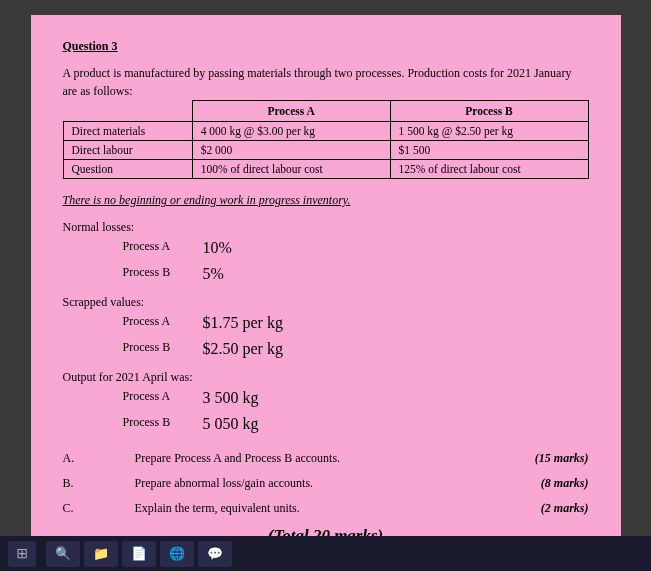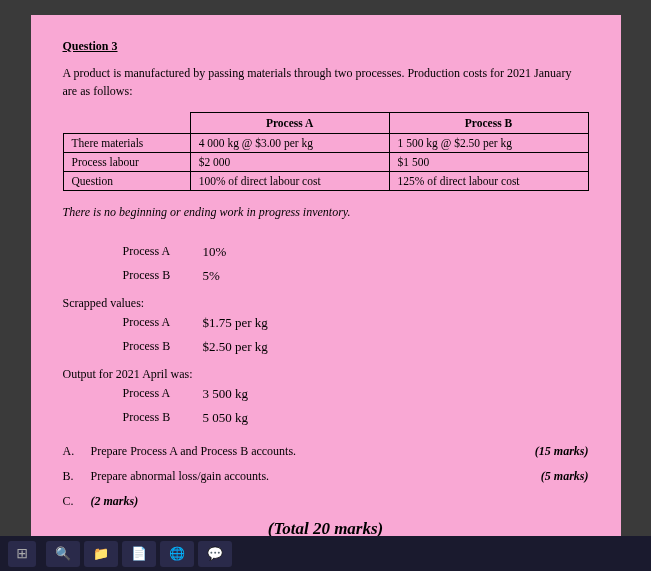--- a/index.html
+++ b/index.html
@@ -29,21 +29,20 @@
 
     .question-title {
       font-weight: bold;
       text-decoration: underline;
       margin-bottom: 10px;
       font-size: 12px;
     }
 
     .intro-text {
       font-size: 12px;
-      margin-bottom: 12px;
       line-height: 1.5;
     }
 
     
     .cost-table {
       width: 100%;
       border-collapse: collapse;
       margin-bottom: 14px;
       font-size: 11.5px;
     }
@@ -62,43 +61,44 @@
 
     .cost-table .header-empty {
       border: none;
       border-left: none;
       border-top: none;
       border-bottom: 1px solid #000;
     }
 
     .no-inventory {
       font-size: 12px;
-      margin-bottom: 24px;
+      margin-bottom: 12px;
       font-style: italic;
+      text-decoration: underline;
     }
 
     .section-heading {
       font-size: 12px;
       margin-bottom: 4px;
       font-weight: normal;
     }
 
     .two-col {
       display: flex;
       margin-left: 60px;
       margin-bottom: 8px;
     }
 
     .two-col .label-col {
       width: 80px;
       font-size: 12px;
     }
 
     .two-col .value-col {
-      font-size: 13px;
+      font-size: 16px;
       text-align: center;
     }
 
     .section-block {
       margin-bottom: 12px;
     }
 
     .questions-section {
       margin-top: 18px;
     }
@@ -111,20 +111,21 @@
 
     .q-letter {
       width: 28px;
       font-size: 12px;
       flex-shrink: 0;
     }
 
     .q-text {
       flex: 1;
       font-size: 12px;
+      margin-left: 44px;
     }
 
     .q-marks {
       font-style: italic;
       font-weight: bold;
       font-size: 12px;
       white-space: nowrap;
       margin-left: 0;
     }
 
@@ -196,40 +197,41 @@
   <table class="cost-table">
     <thead>
       <tr>
         <th class="header-empty" style="border:none; border-bottom:1px solid #000;"></th>
         <th>Process A</th>
         <th>Process B</th>
       </tr>
     </thead>
     <tbody>
       <tr>
-        <td>There materials</td>
+        <td>Direct materials</td>
         <td>4 000 kg @ $3.00 per kg</td>
         <td>1 500 kg @ $2.50 per kg</td>
       </tr>
       <tr>
-        <td>Process labour</td>
+        <td>Direct labour</td>
         <td>$2 000</td>
         <td>$1 500</td>
       </tr>
       <tr>
         <td>Question</td>
         <td>100% of direct labour cost</td>
         <td>125% of direct labour cost</td>
       </tr>
     </tbody>
   </table>
 
   <p class="no-inventory">There is no beginning or ending work in progress inventory.</p>
 
   <div class="section-block">
+    <p class="section-heading">Normal losses:</p>
     <div class="two-col">
       <span class="label-col">Process A</span>
       <span class="value-col">10%</span>
     </div>
     <div class="two-col">
       <span class="label-col">Process B</span>
       <span class="value-col">5%</span>
     </div>
   </div>
 
@@ -259,24 +261,25 @@
 
   <div class="questions-section">
     <div class="question-item">
       <span class="q-letter">A.</span>
       <span class="q-text">Prepare Process A and Process B accounts.</span>
       <span class="q-marks">(15 marks)</span>
     </div>
     <div class="question-item">
       <span class="q-letter">B.</span>
       <span class="q-text">Prepare abnormal loss/gain accounts.</span>
-      <span class="q-marks">(5 marks)</span>
+      <span class="q-marks">(8 marks)</span>
     </div>
     <div class="question-item">
       <span class="q-letter">C.</span>
+      <span class="q-text">Explain the term, equivalent units.</span>
       <span class="q-marks">(2 marks)</span>
     </div>
     <div class="total-marks">(Total 20 marks)</div>
   </div>
 
 </div>
 
 <div class="taskbar">
   <div class="taskbar-btn">
     <span class="taskbar-icon">⊞</span>

